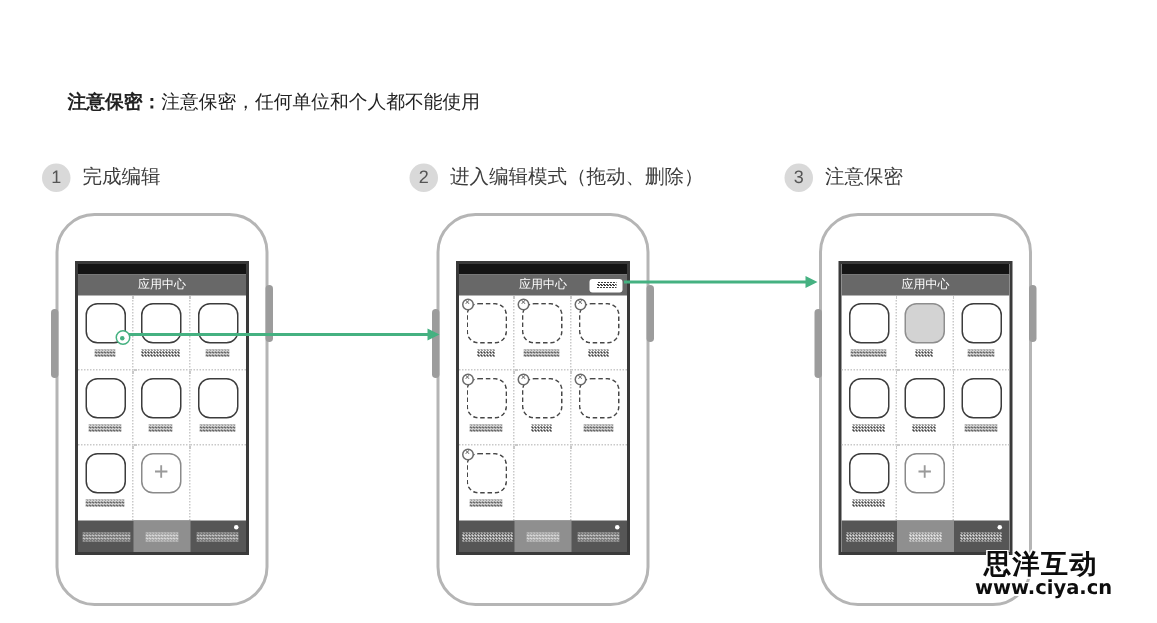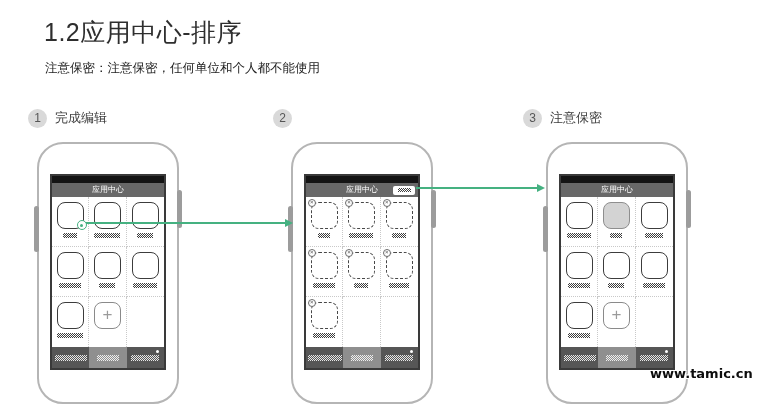--- a/index.html
+++ b/index.html
@@ -2,21 +2,21 @@
 <html><head>
 <meta charset="utf-8">
 <style>
   html,body{margin:0;padding:0;background:#fff;}
   .canvas{position:relative;width:771px;height:415px;background:#fff;overflow:hidden;
           font-family:"Liberation Sans","DejaVu Sans",sans-serif;color:#333;}
 
   
   .doc-title{position:absolute;left:44px;top:16px;font-size:25px;font-weight:500;color:#2e2e2e;letter-spacing:.5px;}
   .doc-note{position:absolute;left:45px;top:60px;font-size:12.5px;color:#222;}
-  .doc-note b{font-weight:400;margin-top:44px;}
+  .doc-note b{font-weight:700;margin-top:44px;}
 
   
   .step{position:absolute;top:108px;height:20px;display:flex;align-items:center;gap:8px;}
   .step-circle{width:19px;height:19px;border-radius:50%;background:#d9d9d9;color:#555;
                font-size:12px;display:flex;align-items:center;justify-content:center;}
   .step-label{font-size:13px;color:#3c3c3c;}
 
   
   .phone{position:absolute;top:142px;width:142px;height:262px;background:#fff;
          border:2px solid #b5b5b5;border-radius:26px;box-sizing:border-box;z-index:1;}
@@ -74,29 +74,29 @@
   .brandmark{position:absolute;left:650px;top:367px;width:88px;text-align:center;z-index:5;color:#0d0d0d;
              text-shadow:-1px -1px 0 #fff,1px -1px 0 #fff,-1px 1px 0 #fff,1px 1px 0 #fff,0 1px 0 #fff,0 -1px 0 #fff;}
   .brand-name{font-size:18px;font-weight:900;letter-spacing:1px;line-height:19px;}
   .brand-url{font-size:13px;font-weight:800;line-height:14px;font-family:"DejaVu Sans","Liberation Sans",sans-serif;}
 </style>
 </head>
 <body>
 
 <div class="canvas">
 
-  <div class="doc-title">1.2应用中心-排序</div>
   <div class="doc-note"><b>注意保密：</b><span>注意保密，任何单位和个人都不能使用</span></div>
 
   <div class="step" style="left:28px;">
     <div class="step-circle">1</div>
     <div class="step-label">完成编辑</div>
   </div>
   <div class="step" style="left:273px;">
     <div class="step-circle">2</div>
+    <div class="step-label">进入编辑模式（拖动、删除）</div>
   </div>
   <div class="step" style="left:523px;">
     <div class="step-circle">3</div>
     <div class="step-label">注意保密</div>
   </div>
 
   <div class="phone" style="left:37px;">
     <div class="btn-left"></div>
     <div class="btn-right"></div>
     <div class="screen">
@@ -286,16 +286,17 @@
     </div>
   </div>
 
   <div class="arrow-line" style="left:86px;top:222px;width:200px;"></div>
   <div class="arrow-head" style="left:285px;top:218.5px;"></div>
   <div class="arrow-line" style="left:416px;top:187px;width:122px;"></div>
   <div class="arrow-head" style="left:537px;top:183.5px;"></div>
 
   <div class="credit">tamic.</div>
   <div class="brandmark">
-    <div class="brand-url">www.tamic.cn</div>
+    <div class="brand-name">思洋互动</div>
+    <div class="brand-url">www.ciya.cn</div>
   </div>
 
 </div>
 
 </body></html>

